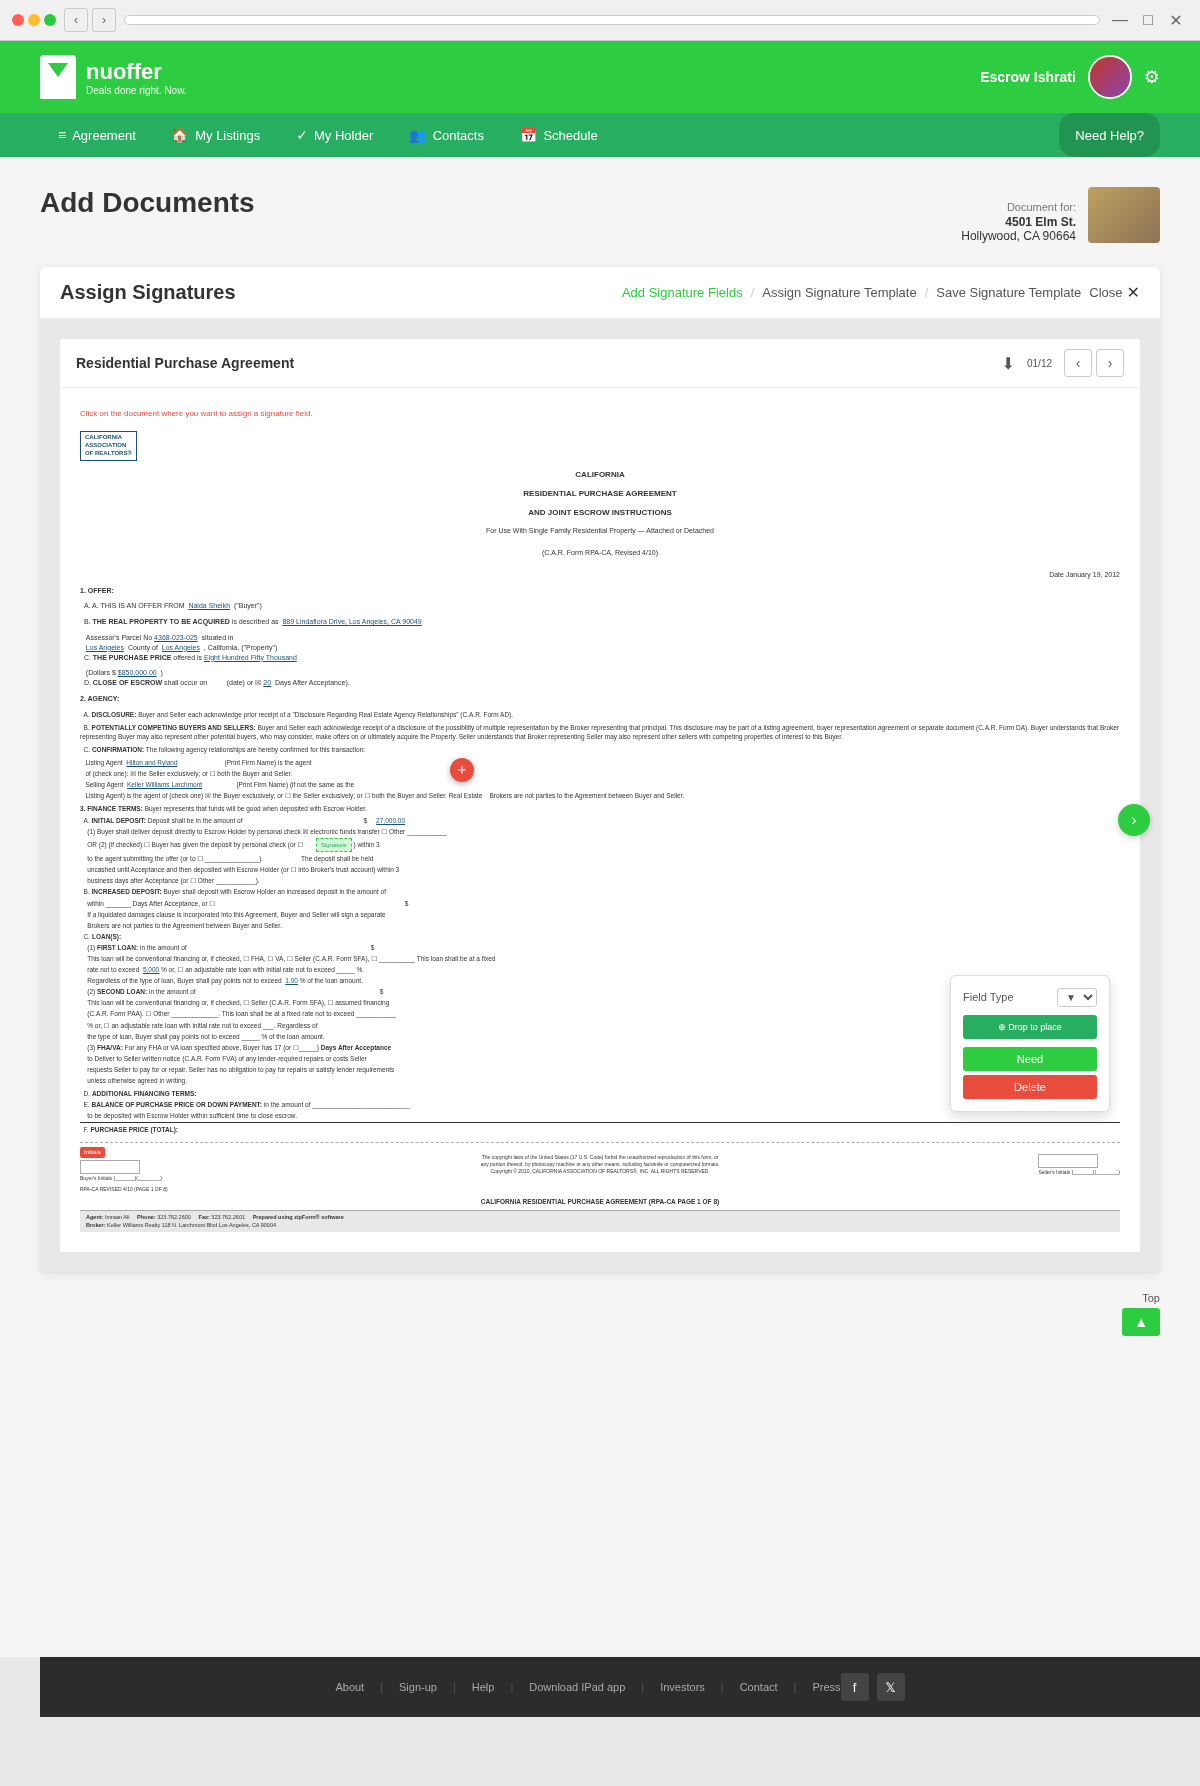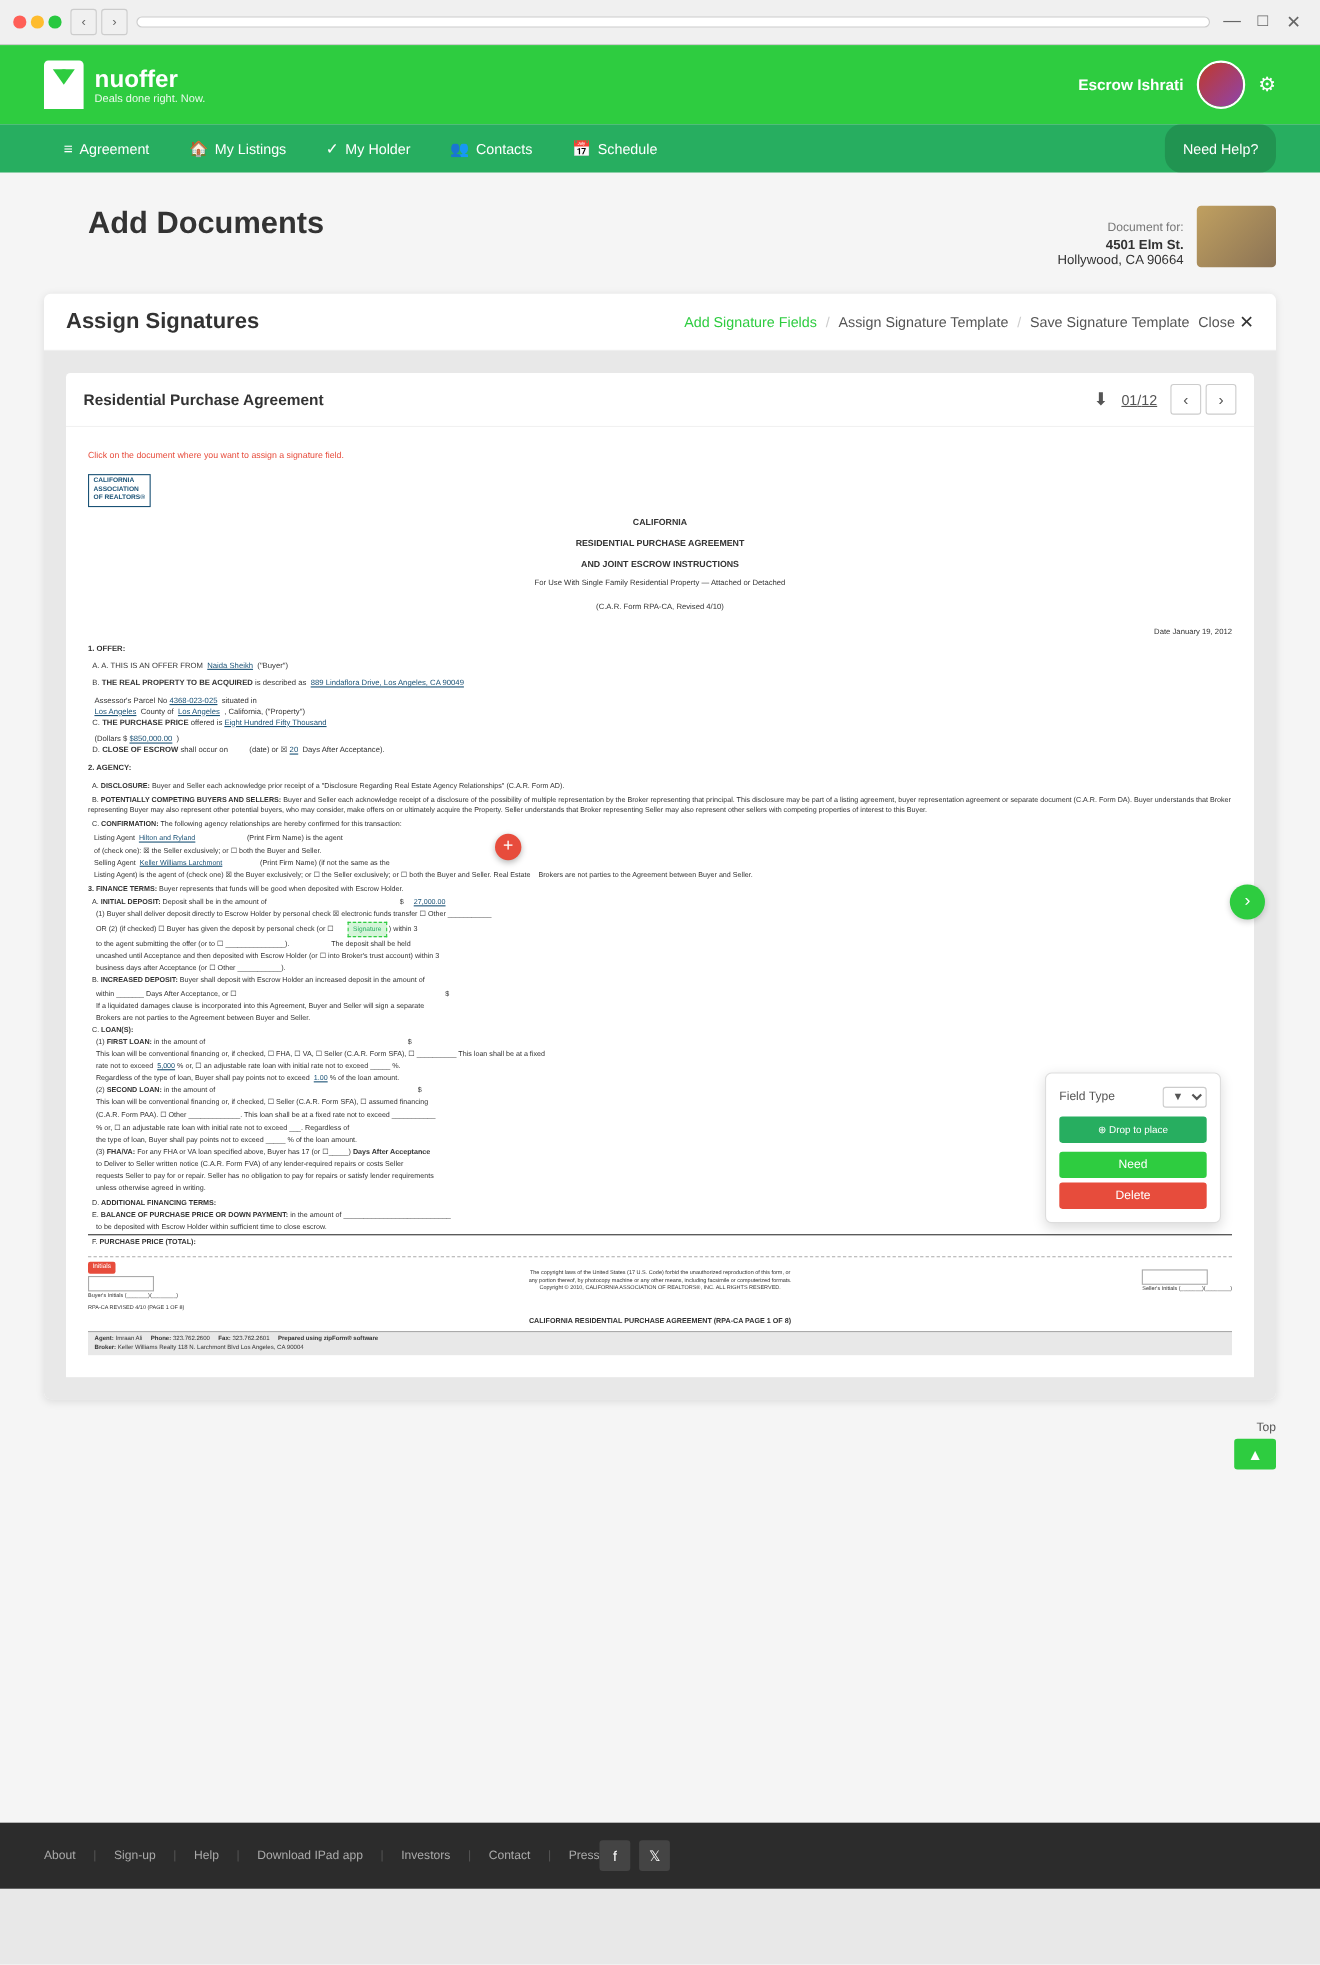--- a/index.html
+++ b/index.html
@@ -99,21 +99,21 @@
       min-height: 1500px;
     }
 
     
     .page-header {
       display: flex;
       justify-content: space-between;
       align-items: flex-start;
       margin-bottom: 24px;
     }
-    .page-title { font-size: 28px; font-weight: bold; color: #333; margin-left: 40px; }
+    .page-title { font-size: 28px; font-weight: bold; color: #333; }
     .doc-info { display: flex; align-items: flex-end; gap: 12px; text-align: right; }
     .doc-label { font-size: 11px; color: #777; margin-bottom: 2px; }
     .property-thumb {
       width: 72px; height: 56px; border-radius: 4px;
       background: linear-gradient(135deg, #c0a060, #8B7355);
       overflow: hidden;
     }
 
     
     .assign-panel {
@@ -148,21 +148,21 @@
       border-radius: 4px 4px 0 0;
       padding: 10px 16px;
       display: flex;
       align-items: center;
       justify-content: space-between;
       border-bottom: 1px solid #eee;
     }
     .doc-title-text { font-size: 14px; font-weight: bold; color: #333; }
     .doc-controls { display: flex; align-items: center; gap: 12px; }
     .download-icon { color: #555; font-size: 16px; cursor: pointer; }
-    .page-indicator { font-size: 13px; color: #555; text-decoration: underline; }
+    .page-indicator { font-size: 10px; color: #555; }
     .page-nav { display: flex; gap: 4px; }
     .page-nav-btn {
       width: 28px; height: 28px; border: 1px solid #ccc; background: white;
       border-radius: 3px; cursor: pointer; font-size: 14px; color: #555;
       display: flex; align-items: center; justify-content: center;
     }
     .next-arrow {
       position: absolute; right: -16px; top: 50%; transform: translateY(-50%);
       background: #2ecc40; color: white; border: none; border-radius: 50%;
       width: 32px; height: 32px; font-size: 16px; cursor: pointer;
@@ -280,21 +280,22 @@
       padding: 2px 4px;
       display: inline-block;
     }
 
     
     .site-footer {
       background: #2c2c2c;
       padding: 16px 40px;
       display: flex;
       align-items: center;
-      justify-content: flex-start;
+      justify-content: center;
+      margin-left: 40px;
     }
     .footer-links { display: flex; gap: 16px; font-size: 11px; color: #aaa; }
     .footer-link { color: #aaa; text-decoration: none; }
     .footer-social { display: flex; gap: 8px; }
     .social-btn {
       width: 28px; height: 28px; background: #444; border-radius: 3px;
       display: flex; align-items: center; justify-content: center;
       color: white; font-size: 13px; cursor: pointer;
     }
 

